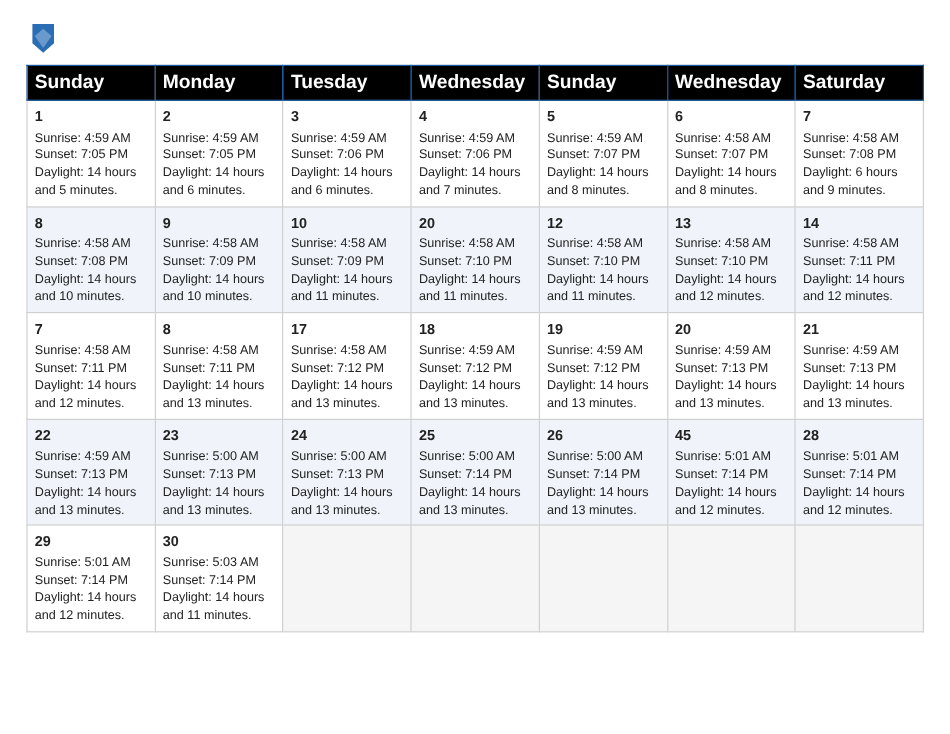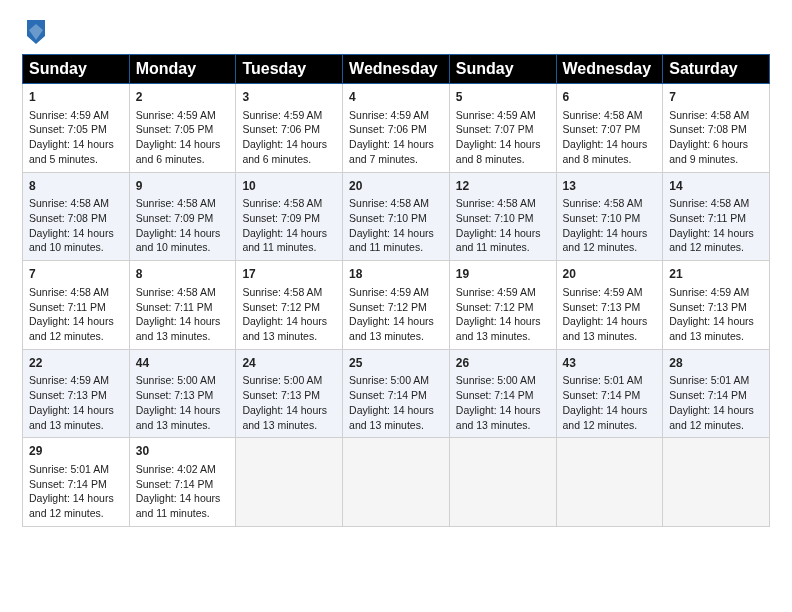--- a/index.html
+++ b/index.html
@@ -154,30 +154,30 @@
           <td><span class="day-num">7</span><span>Sunrise: 4:58 AM</span><br><span>Sunset: 7:11 PM</span><br><span>Daylight: 14 hours and 12 minutes.</span></td>
           <td><span class="day-num">8</span><span>Sunrise: 4:58 AM</span><br><span>Sunset: 7:11 PM</span><br><span>Daylight: 14 hours and 13 minutes.</span></td>
           <td><span class="day-num">17</span><span>Sunrise: 4:58 AM</span><br><span>Sunset: 7:12 PM</span><br><span>Daylight: 14 hours and 13 minutes.</span></td>
           <td><span class="day-num">18</span><span>Sunrise: 4:59 AM</span><br><span>Sunset: 7:12 PM</span><br><span>Daylight: 14 hours and 13 minutes.</span></td>
           <td><span class="day-num">19</span><span>Sunrise: 4:59 AM</span><br><span>Sunset: 7:12 PM</span><br><span>Daylight: 14 hours and 13 minutes.</span></td>
           <td><span class="day-num">20</span><span>Sunrise: 4:59 AM</span><br><span>Sunset: 7:13 PM</span><br><span>Daylight: 14 hours and 13 minutes.</span></td>
           <td><span class="day-num">21</span><span>Sunrise: 4:59 AM</span><br><span>Sunset: 7:13 PM</span><br><span>Daylight: 14 hours and 13 minutes.</span></td>
         </tr>
         <tr>
           <td><span class="day-num">22</span><span>Sunrise: 4:59 AM</span><br><span>Sunset: 7:13 PM</span><br><span>Daylight: 14 hours and 13 minutes.</span></td>
-          <td><span class="day-num">44</span><span>Sunrise: 5:00 AM</span><br><span>Sunset: 7:13 PM</span><br><span>Daylight: 14 hours and 13 minutes.</span></td>
+          <td><span class="day-num">23</span><span>Sunrise: 5:00 AM</span><br><span>Sunset: 7:13 PM</span><br><span>Daylight: 14 hours and 13 minutes.</span></td>
           <td><span class="day-num">24</span><span>Sunrise: 5:00 AM</span><br><span>Sunset: 7:13 PM</span><br><span>Daylight: 14 hours and 13 minutes.</span></td>
           <td><span class="day-num">25</span><span>Sunrise: 5:00 AM</span><br><span>Sunset: 7:14 PM</span><br><span>Daylight: 14 hours and 13 minutes.</span></td>
           <td><span class="day-num">26</span><span>Sunrise: 5:00 AM</span><br><span>Sunset: 7:14 PM</span><br><span>Daylight: 14 hours and 13 minutes.</span></td>
-          <td><span class="day-num">43</span><span>Sunrise: 5:01 AM</span><br><span>Sunset: 7:14 PM</span><br><span>Daylight: 14 hours and 12 minutes.</span></td>
+          <td><span class="day-num">45</span><span>Sunrise: 5:01 AM</span><br><span>Sunset: 7:14 PM</span><br><span>Daylight: 14 hours and 12 minutes.</span></td>
           <td><span class="day-num">28</span><span>Sunrise: 5:01 AM</span><br><span>Sunset: 7:14 PM</span><br><span>Daylight: 14 hours and 12 minutes.</span></td>
         </tr>
         <tr>
           <td><span class="day-num">29</span><span>Sunrise: 5:01 AM</span><br><span>Sunset: 7:14 PM</span><br><span>Daylight: 14 hours and 12 minutes.</span></td>
-          <td><span class="day-num">30</span><span>Sunrise: 4:02 AM</span><br><span>Sunset: 7:14 PM</span><br><span>Daylight: 14 hours and 11 minutes.</span></td>
+          <td><span class="day-num">30</span><span>Sunrise: 5:03 AM</span><br><span>Sunset: 7:14 PM</span><br><span>Daylight: 14 hours and 11 minutes.</span></td>
           <td class="empty-cell"></td>
           <td class="empty-cell"></td>
           <td class="empty-cell"></td>
           <td class="empty-cell"></td>
           <td class="empty-cell"></td>
         </tr>
       </tbody>
   </table>
 </div>
 

